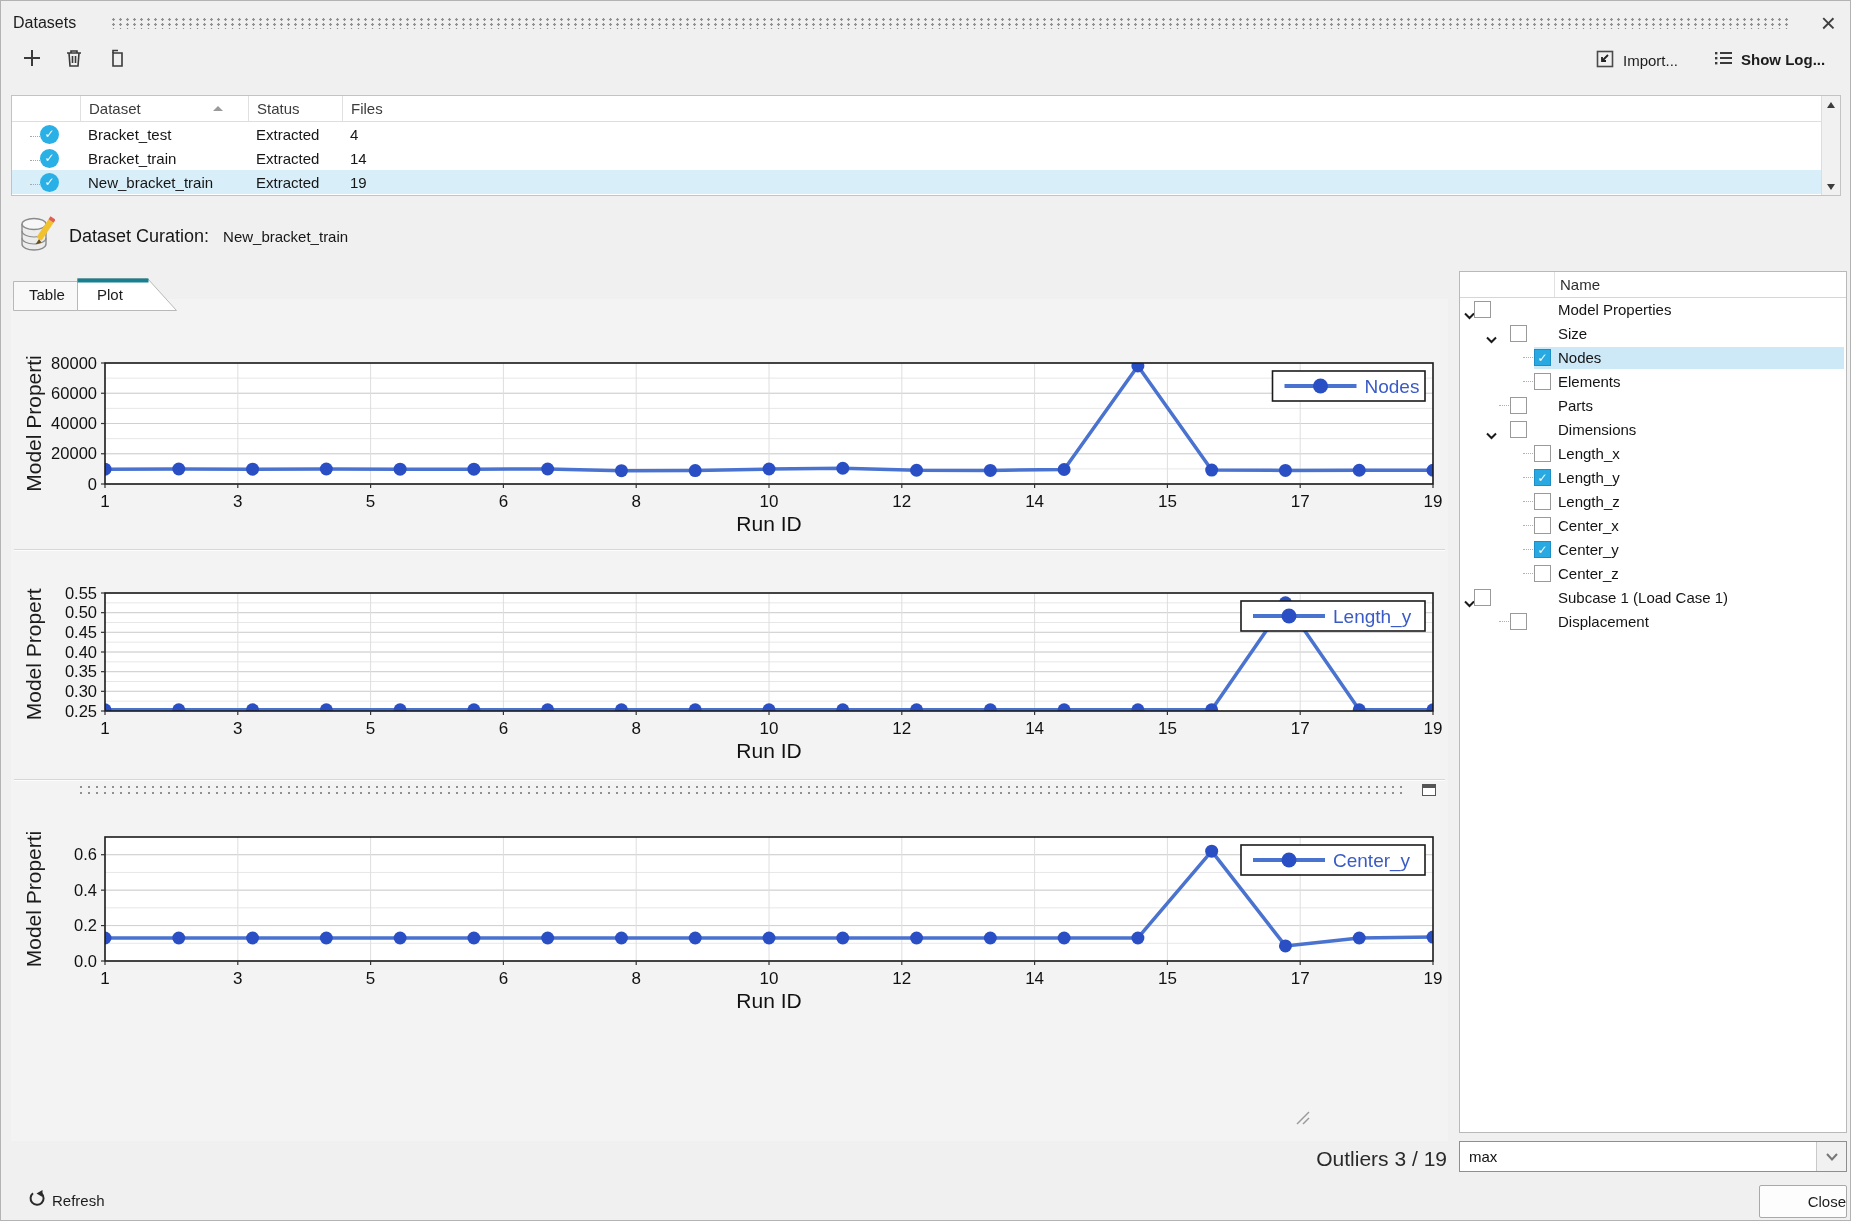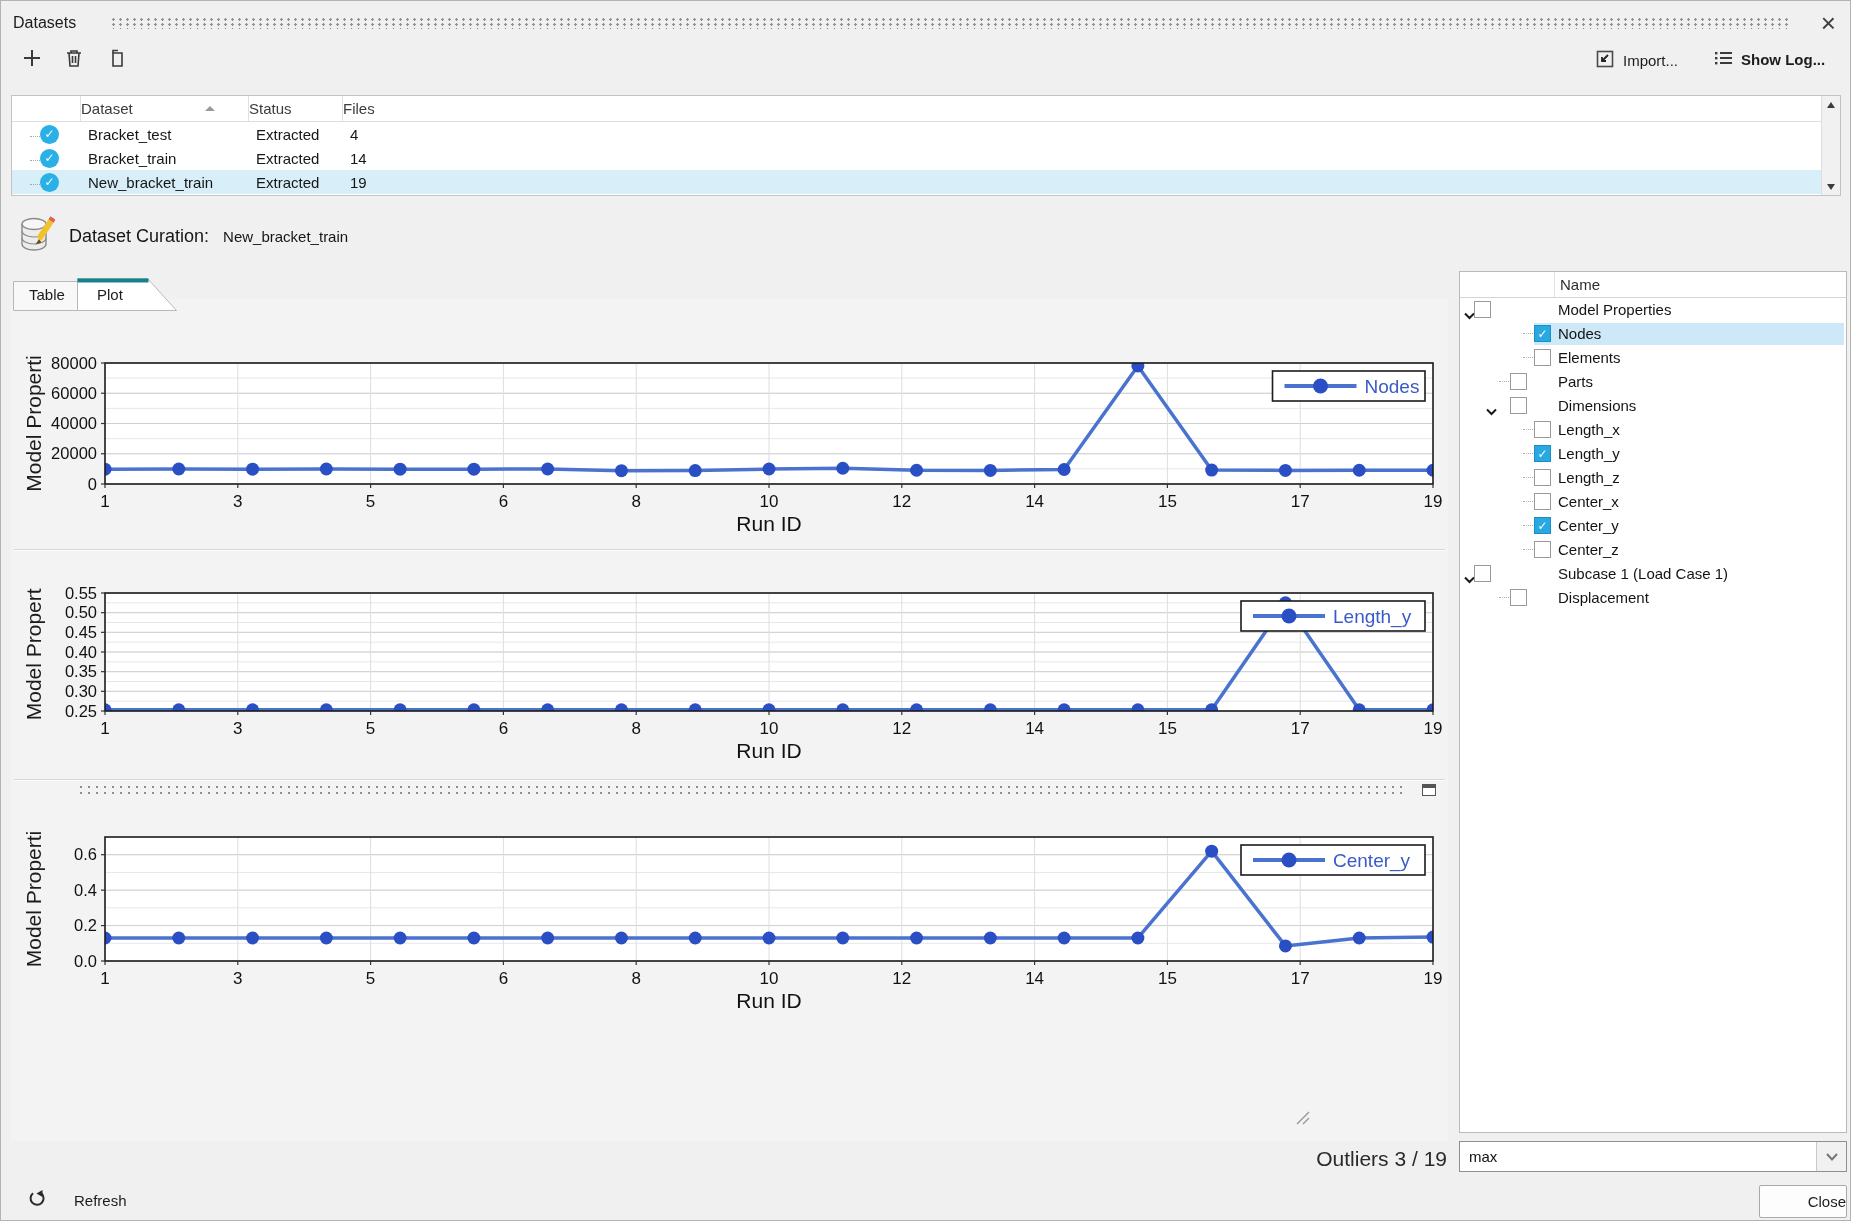--- a/index.html
+++ b/index.html
@@ -14,21 +14,21 @@
   .titlebar .dots { flex:1; height:12px; margin:0 26px 0 34px; }
   .close-x { font-size:26px; line-height:20px; color:#3f3f3f; cursor:default; padding:0 4px; }
 
   
   .icon-btn { position:absolute; top:44px; width:30px; height:30px; display:flex; align-items:center; justify-content:center; }
   .right-btn { position:absolute; top:48px; display:flex; align-items:center; gap:8px; font-size:15px; color:#1c1c1c; }
 
   
   .dtable { position:absolute; left:10px; top:94px; right:9px; height:101px; background:#fff; border:1px solid #c3c3c3; }
   .tbl-head { height:26px; display:flex; margin-right:19px; border-bottom:1px solid #dedede; font-size:15px; color:#3c3c3c; align-items:center; }
-  .tbl-head .c { height:100%; display:flex; align-items:center; border-left:1px solid #e0e0e0;gap:14px; }
+  .tbl-head .c { padding-left:8px; height:100%; display:flex; align-items:center; border-left:1px solid #e0e0e0;gap:14px; }
   .c0 { width:68px; border-left:none !important; }
   .c1 { width:168px; position:relative; }
   .c2 { width:94px; }
   .c3 { flex:1; }
   .sort-up { width:0; height:0; border-left:5px solid transparent; border-right:5px solid transparent; border-bottom:5px solid #9a9a9a; margin-left:58px; }
   .tbl-body { margin-right:19px; }
   .tbl-row { height:24px; display:flex; align-items:center; font-size:15px; color:#161616; }
   .tbl-row.sel { background:#d8eff9; }
   .cellicon { width:68px; display:flex; align-items:center; position:relative; }
   .cellicon::before { content:""; position:absolute; left:18px; top:11px; width:10px; border-top:1px dotted #a8a8a8; }
@@ -74,21 +74,21 @@
   .tree-row .chev { position:absolute; top:8px; }
   .tree-row .cb { position:absolute; top:3px; width:17px; height:17px; background:#fff; border:1px solid #9a9a9a; }
   .tree-row .cb.chk { background:#29a9e1; border-color:#1d8fc6; color:#fff; font-size:12px; font-weight:bold; text-align:center; line-height:16px; }
   .tree-row .stub { position:absolute; top:11px; width:10px; border-top:1px dotted #b0b0b0; }
   .tree-row .lab { position:absolute; left:98px; top:3px; }
 
   
   .combo { position:absolute; left:1458px; top:1140px; width:388px; height:31px; background:#fff; border:1px solid #8f8f8f; }
   .combo .val { position:absolute; left:9px; top:6px; font-size:15px; color:#111; }
   .combo .dd { position:absolute; right:0; top:0; bottom:0; width:30px; background:#f1f1f1; border-left:1px solid #c9c9c9; display:flex; align-items:center; justify-content:center; }
-  .refresh { position:absolute; left:26px; top:1188px; display:flex; align-items:center; gap:28px; font-size:15px; color:#1c1c1c; }
+  .refresh { position:absolute; left:26px; top:1188px; display:flex; align-items:center; gap:6px; font-size:15px; color:#1c1c1c; }
   .close-btn { position:absolute; left:1758px; top:1184px; width:88px; height:33px; background:#fdfdfd; border:1px solid #a9a9a9; border-radius:2px; font-size:15px; color:#1c1c1c; text-align:right; line-height:31px; }
 </style>
 </head>
 <body>
 
 <div class="window">
 
   <div class="titlebar">
     <span class="title">Datasets</span>
     <div class="dots"></div>
@@ -528,20 +528,27 @@
     </div>
     <div id="tree-body">
         <div class="tree-row">
           <span class="chev" style="left: 4px;"><svg width="11" height="8">
               <polyline points="1,1.5 5.5,6 10,1.5" fill="none" stroke="#1a1a1a" stroke-width="2"></polyline>
             </svg></span>
           <div class="cb" style="left: 14px;"></div>
           <span class="lab">Model Properties</span>
         </div>
         <div class="tree-row">
+          <span class="chev" style="left: 26px;"><svg width="11" height="8">
+              <polyline points="1,1.5 5.5,6 10,1.5" fill="none" stroke="#1a1a1a" stroke-width="2"></polyline>
+            </svg></span>
+          <div class="cb" style="left: 50px;"></div>
+          <span class="lab">Size</span>
+        </div>
+        <div class="tree-row">
           <div class="hl"></div>
           <div class="stub" style="left: 63px;"></div>
           <div class="cb chk" style="left: 74px;">✓</div>
           <span class="lab">Nodes</span>
         </div>
         <div class="tree-row">
           <div class="stub" style="left: 63px;"></div>
           <div class="cb" style="left: 74px;"></div>
           <span class="lab">Elements</span>
         </div>

